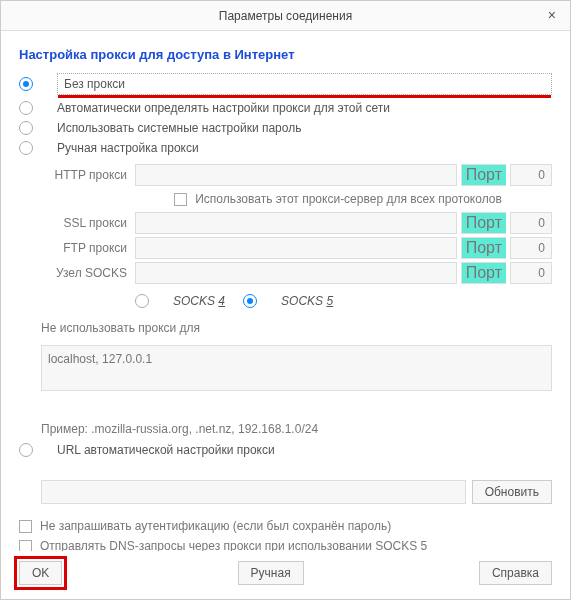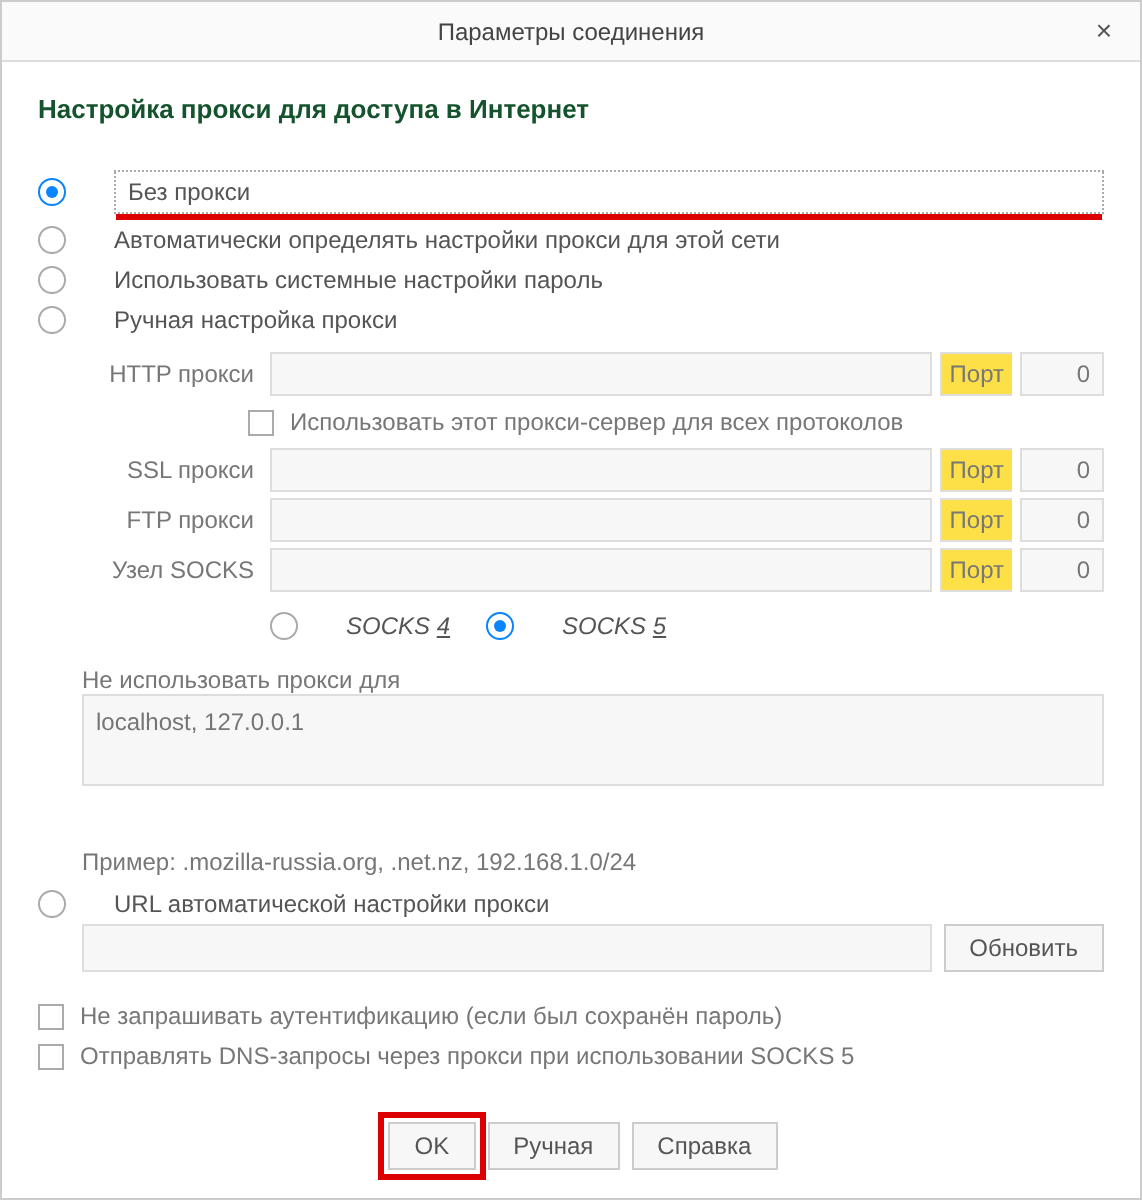--- a/index.html
+++ b/index.html
@@ -42,23 +42,23 @@
       cursor: pointer;
       padding: 0 4px;
     }
     .content {
       padding: 16px 18px 10px 18px;
       flex: 1;
       overflow: auto;
     }
     .section-heading {
       font-size: 13px;
-      color: #14532d;
+      color: #1d4ed8;
       font-weight: 600;
-      margin-bottom: 20px;
+      margin-bottom: 8px;
     }
     .radio-row {
       display: flex;
       align-items: center;
       padding: 3px 0;
       gap: 24px;
     }
     .radio {
       width: 14px;
       height: 14px;
@@ -117,29 +117,29 @@
     }
     .proxy-host {
       flex: 1;
       height: 22px;
       border: 1px solid #ddd;
       background: #f7f7f7;
       padding: 0 4px;
       font-size: 12px;
     }
     .port-label {
-      font-size: 12px;
+      font-size: 16px;
       color: #777;
       padding: 0 4px;
       border: 1px solid #ddd;
       border-right: none;
       height: 22px;
       display: flex;
       align-items: center;
-      background: #fde047;
+      background: #5eead4;
     }
     .port-input {
       width: 42px;
       height: 22px;
       border: 1px solid #ddd;
       background: #f7f7f7;
       text-align: right;
       padding: 0 6px;
       font-size: 12px;
       color: #777;
@@ -156,20 +156,21 @@
       border: 1px solid #aaa;
       flex-shrink: 0;
       cursor: pointer;
     }
     .checkbox-label {
       font-size: 12px;
       color: #777;
     }
     .indent-checkbox {
       margin-left: 83px;
+      justify-content: center;
     }
     .socks-versions {
       display: flex;
       gap: 18px;
       margin-left: 94px;
       padding: 4px 0;
       font-style: italic;
     }
     .no-proxy-label {
       font-size: 12px;
@@ -178,56 +179,56 @@
     }
     .textarea {
       width: 100%;
       height: 46px;
       border: 1px solid #ddd;
       background: #f7f7f7;
       padding: 6px;
       font-size: 12px;
       color: #bbb;
       resize: none;
-      margin-top: 0;
+      margin-top: 10px;
       font-family: inherit;
     }
     .example {
       font-size: 12px;
       color: #777;
       margin-top: 28px;
     }
     .pac-row {
       display: flex;
       gap: 6px;
       margin-left: 22px;
-      margin-top: 0;
+      margin-top: 20px;
     }
     .pac-input {
       flex: 1;
       height: 24px;
       border: 1px solid #ddd;
       background: #f7f7f7;
       padding: 0 4px;
       font-size: 12px;
     }
     .btn {
       height: 24px;
       border: 1px solid #ccc;
       background: #f7f7f7;
       padding: 0 12px;
       font-size: 12px;
       color: #555;
       cursor: pointer;
     }
     .footer {
       display: flex;
-      justify-content: center;
+      justify-content: space-between;
       gap: 6px;
-      padding: 10px 6px 14px 18px;
+      padding: 10px 18px 14px 18px;
     }
     .btn.ok {
       outline: 3px solid #d00;
       outline-offset: 2px;
     }
     .spacer { height: 12px; }
     .u { text-decoration: underline; }
   </style>
 </head>
 <body>

